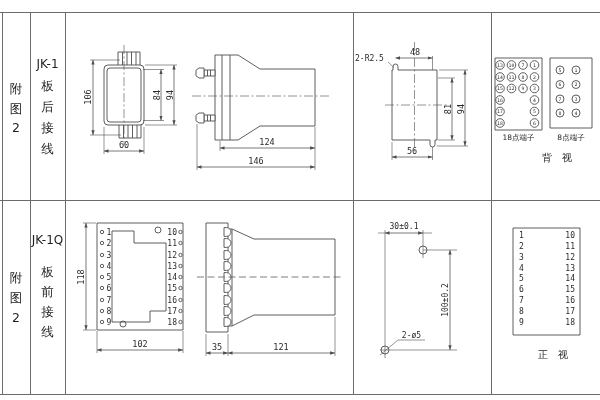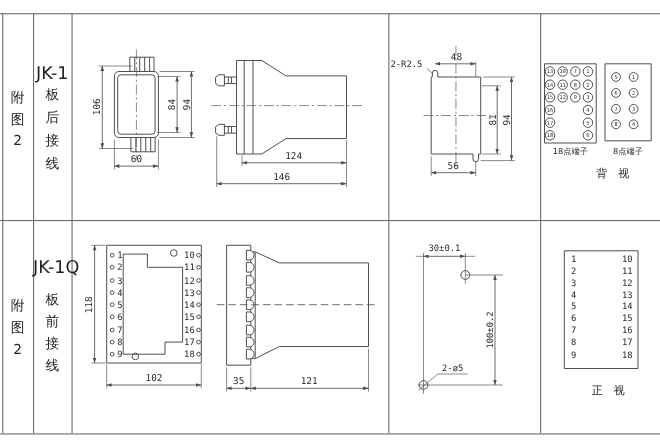--- a/index.html
+++ b/index.html
@@ -3,21 +3,21 @@
 <meta charset="utf-8">
 <style>
   *{margin:0;padding:0;box-sizing:border-box}
   html,body{background:#fff}
   .sheet{position:relative;width:600px;height:400px;background:#ffffff;overflow:hidden;
          font-family:"DejaVu Sans",sans-serif;color:#2e2e2e}
   .hline{position:absolute;left:0;width:600px;height:1px;background:#6b6b6b}
   .vline{position:absolute;top:12px;height:382px;width:1px;background:#6b6b6b}
   .stack{position:absolute;text-align:center;font-size:12.5px;line-height:19.5px;color:#1f1f1f}
   .stack2{position:absolute;text-align:center;font-size:12.5px;line-height:20px;color:#1f1f1f}
-  .model{position:absolute;text-align:center;font-size:16px;color:#1f1f1f;white-space:nowrap}
+  .model{position:absolute;text-align:center;font-size:12px;color:#1f1f1f;white-space:nowrap}
   svg{position:absolute;overflow:visible}
   .s{stroke:#4d4d4d;stroke-width:0.9;fill:none;stroke-linejoin:round}
   .wf{fill:#ffffff}
   .ext{stroke:#4d4d4d;stroke-width:0.6;fill:none}
   .dim{stroke:#4d4d4d;stroke-width:0.75;fill:none}
   .cl{stroke:#5a5a5a;stroke-width:0.65;fill:none;stroke-dasharray:9 2.5 2 2.5}
   .dash{stroke:#5a5a5a;stroke-width:0.8;fill:none;stroke-dasharray:7 3.5}
   .dtxt{font-family:"DejaVu Sans Mono",monospace;font-size:8.5px;fill:#2a2a2a}
   .dtxts{font-family:"DejaVu Sans Mono",monospace;font-size:8px;fill:#2a2a2a}
   .ntxt{font-family:"DejaVu Sans Mono",monospace;font-size:8px;fill:#2a2a2a}

